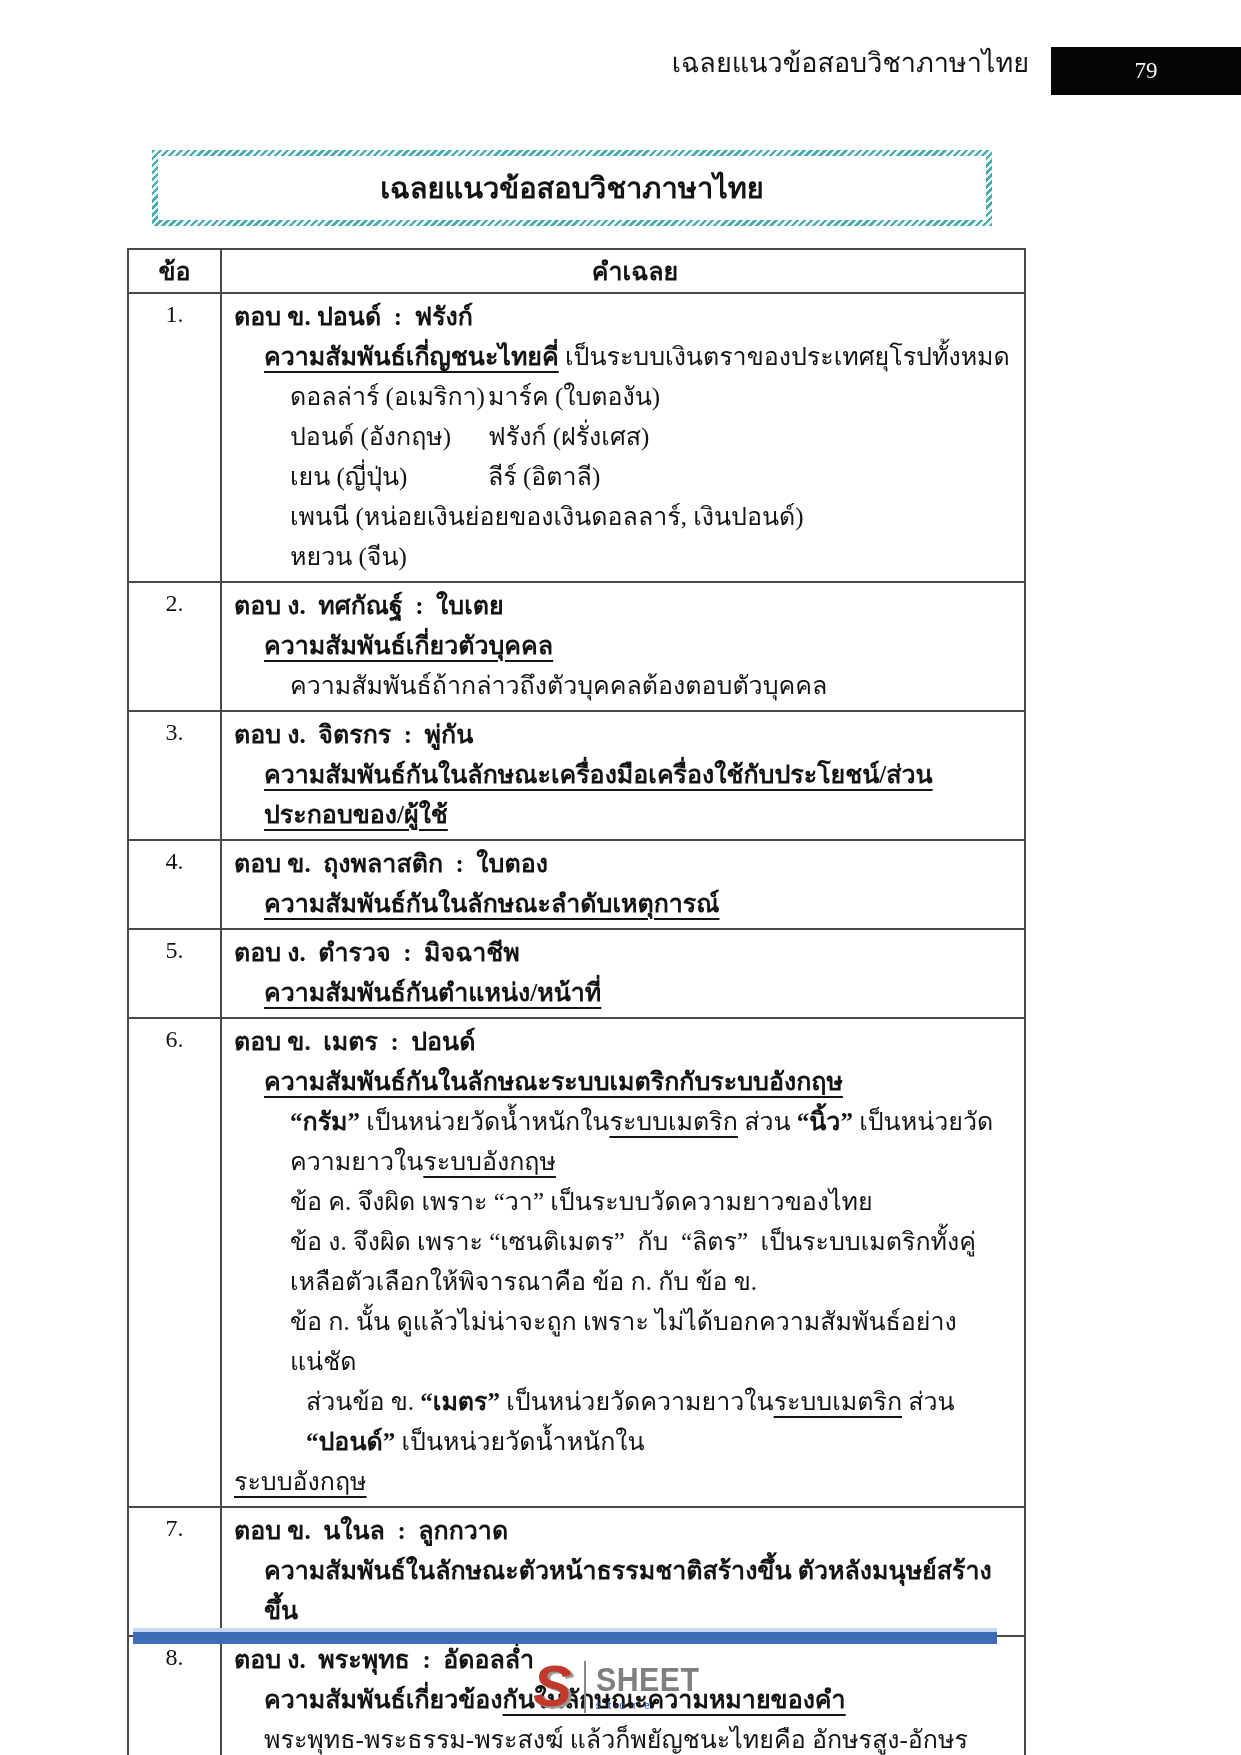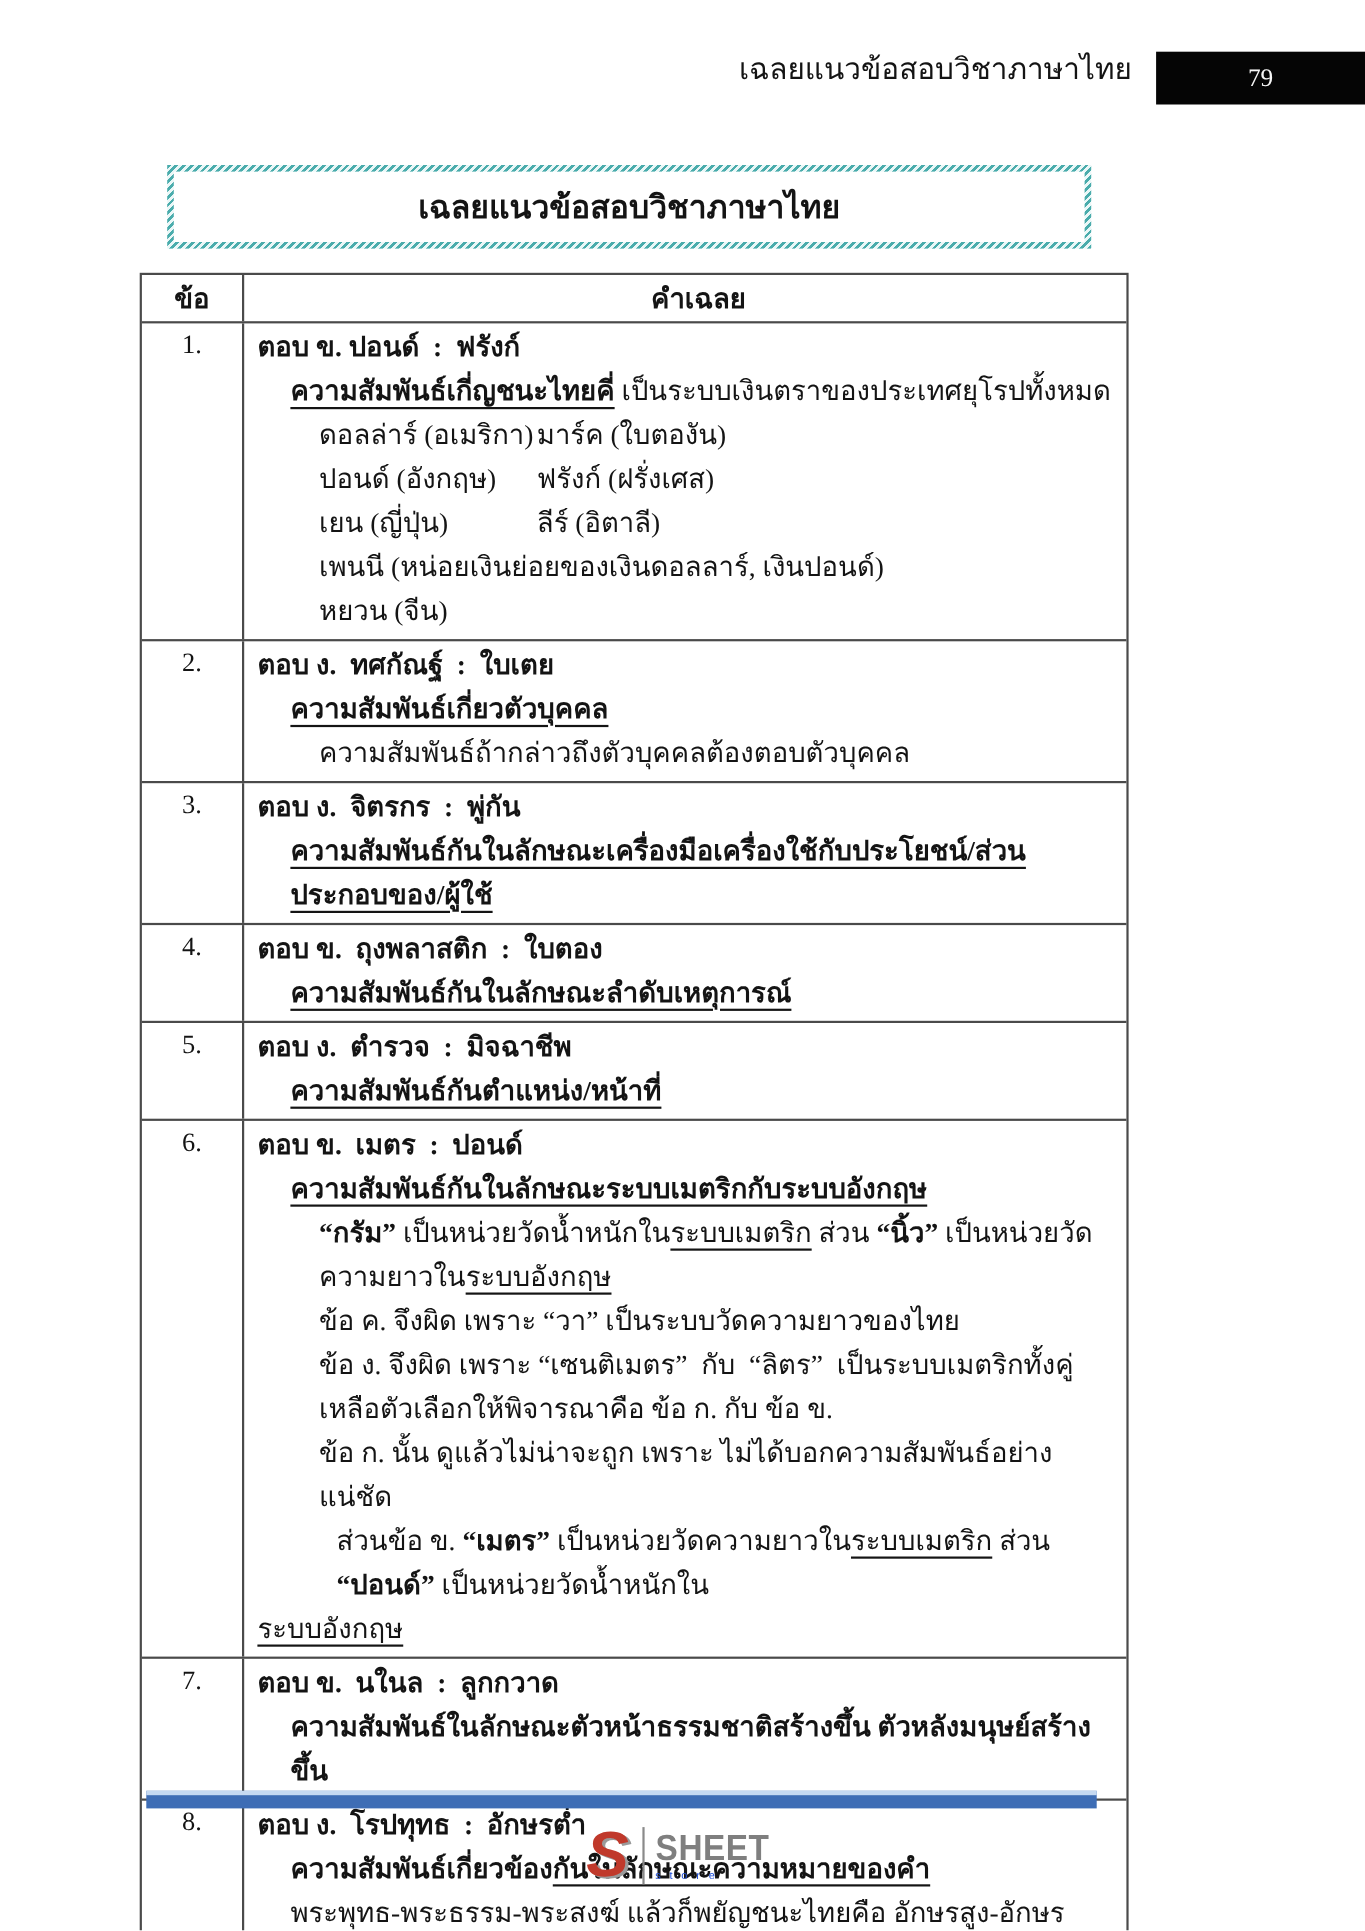--- a/index.html
+++ b/index.html
@@ -234,21 +234,21 @@
         <div class="trow">
           <div class="row-no">7.</div>
           <div class="row-content">
             <div class="line ind0"><span class="seg-b">ตอบ ข.  นในล  :  ลูกกวาด</span></div>
             <div class="line ind1"><span class="seg-b">ความสัมพันธ์ในลักษณะตัวหน้าธรรมชาติสร้างขึ้น ตัวหลังมนุษย์สร้างขึ้น</span></div>
           </div>
         </div>
         <div class="trow">
           <div class="row-no">8.</div>
           <div class="row-content">
-            <div class="line ind0"><span class="seg-b">ตอบ ง.  โรปทุทธ  :  อักษรต่ำ</span></div>
+            <div class="line ind0"><span class="seg-b">ตอบ ง.  พระพุทธ  :  อัดอลล่ำ</span></div>
             <div class="line ind1"><span class="seg-b">ความสัมพันธ์เกี่ยวข้อง</span><span class="seg-b seg-u">กันในลักษณะความหมายของคำ</span></div>
             <div class="line ind1"><span>พระพุทธ-พระธรรม-พระสงฆ์ แล้วก็พยัญชนะไทยคือ อักษรสูง-อักษรกลาง-อักษรต่ำ</span></div>
           </div>
         </div>
       </div>
   </div>
 
   <div class="footer-bar" style="background: rgb(62, 109, 181); border-top-color: rgb(197, 217, 241);"></div>
 
   <div class="footer-logo">

